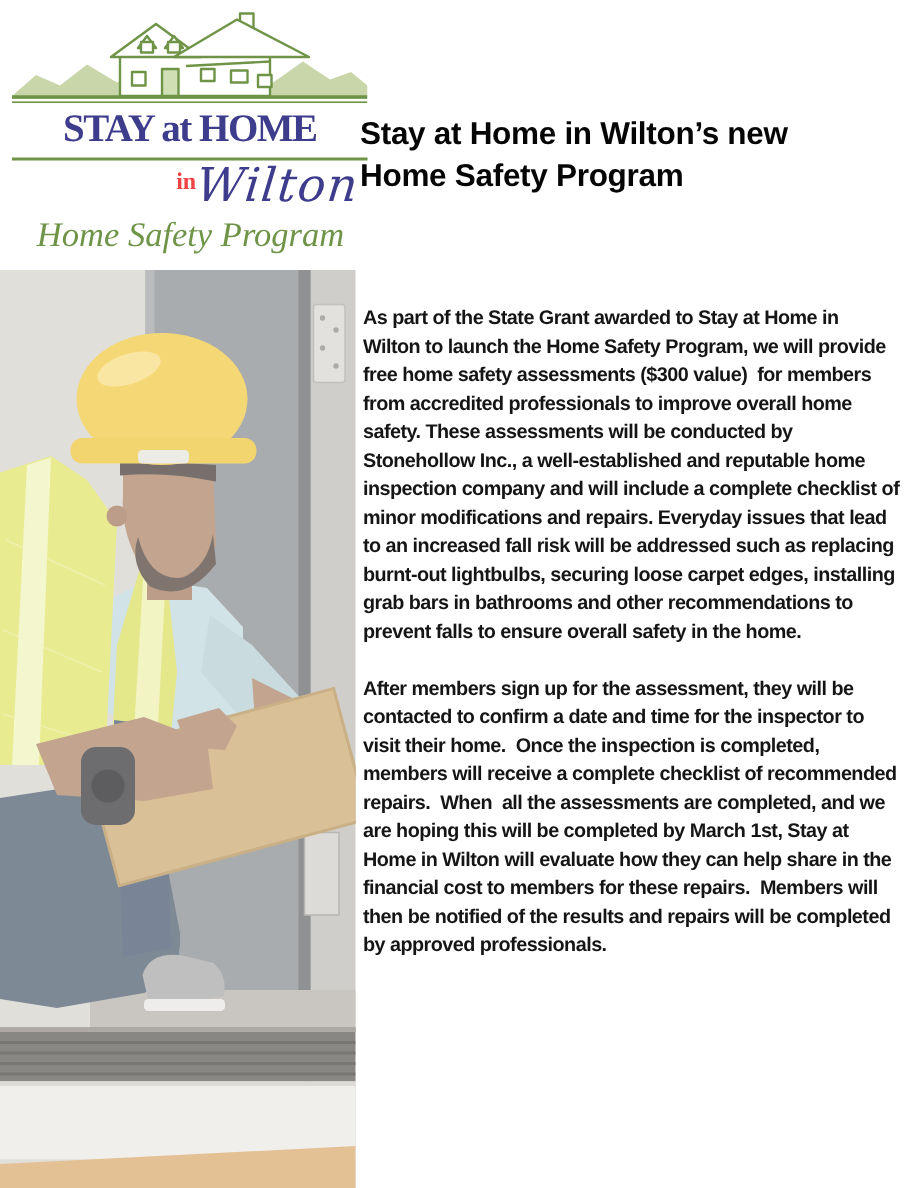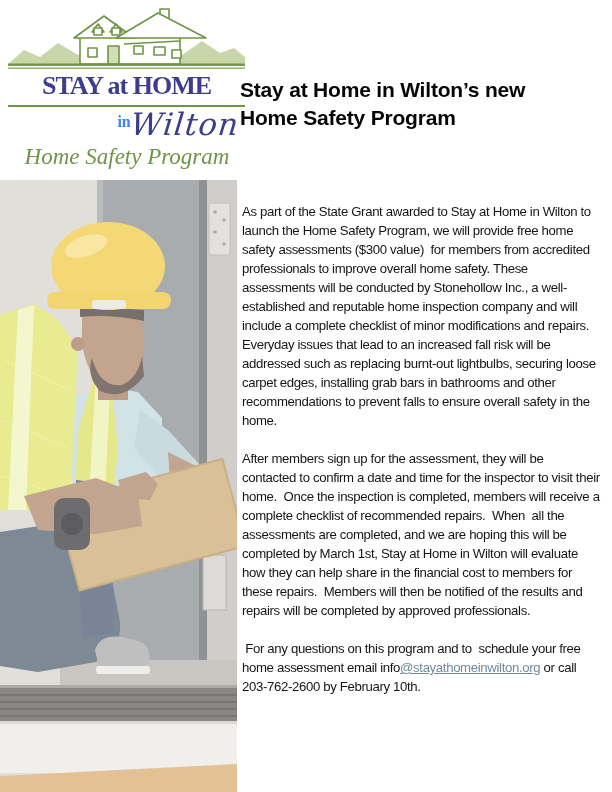--- a/index.html
+++ b/index.html
@@ -11,41 +11,41 @@
   .logo{position:absolute;left:8px;top:6px;width:237px;height:168px;}
   .logo-art{position:absolute;left:0;top:0;width:237px;height:64px;}
   .logo-name{
     position:absolute;left:0;top:64px;width:237px;text-align:center;
     font-family:Liberation Serif, serif;font-weight:bold;font-size:26px;line-height:32px;
     color:#3e3c8c;letter-spacing:-1px;white-space:nowrap;
   }
   .logo-underline{position:absolute;left:0;top:99px;width:237px;height:1.8px;background:#6f9447;}
   .logo-inwilton{position:absolute;right:6px;top:100px;white-space:nowrap;}
   .logo-in{
-    font-family:"Liberation Serif",serif;font-weight:bold;font-size:16px;color:#3b82f6;
+    font-family:"Liberation Serif",serif;font-weight:bold;font-size:16px;color:#ef4444;
     vertical-align:8px;
   }
   .logo-town{
     font-family:"DejaVu Serif",serif;font-style:italic;font-size:31px;color:#3e3c8c;
     display:inline-block;transform:skewX(-6deg);letter-spacing:1px;
   }
   .logo-tagline{
     position:absolute;left:-6px;top:138px;width:250px;text-align:center;
     font-family:"Liberation Serif",serif;font-style:italic;font-size:23px;color:#6f9447;
     white-space:nowrap;
   }
   
   .title{
     position:absolute;left:240px;top:76px;width:368px;text-align:left;
     font-weight:bold;font-size:21px;line-height:28px;color:#050505;letter-spacing:-0.2px;
   }
   
   .article{
     position:absolute;left:242px;top:202px;width:358px;
-    font-weight:normal;font-size:13.2px;line-height:19px;color:#151515;letter-spacing:-0.35px;
+    font-weight:bold;font-size:13.2px;line-height:19px;color:#151515;letter-spacing:-0.35px;
   }
   .article p{margin:0 0 19px 0;white-space:pre-wrap;}
   .email-link{color:#6f8a9d;text-decoration:underline;cursor:pointer;}
   
   .photo{position:absolute;left:0;top:180px;width:237px;height:612px;}
   .photo svg{display:block;}
 </style>
 </head>
 <body>
 
@@ -171,16 +171,15 @@
       <circle cx="72" cy="344" r="17" fill="#2e2d31"></circle>
       <circle cx="72" cy="344" r="11" fill="#17171a"></circle>
 
       <rect x="0" y="0" width="237" height="612" fill="#ffffff" opacity="0.30"></rect>
     </svg>
   </div>
 
   <div class="article">
     <p>As part of the State Grant awarded to Stay at Home in Wilton to launch the Home Safety Program, we will provide free home safety assessments ($300 value)  for members from accredited professionals to improve overall home safety. These assessments will be conducted by Stonehollow Inc., a well-established and reputable home inspection company and will include a complete checklist of minor modifications and repairs. Everyday issues that lead to an increased fall risk will be addressed such as replacing burnt-out lightbulbs, securing loose carpet edges, installing grab bars in bathrooms and other recommendations to prevent falls to ensure overall safety in the home.</p>
     <p>After members sign up for the assessment, they will be contacted to confirm a date and time for the inspector to visit their home.  Once the inspection is completed, members will receive a complete checklist of recommended repairs.  When  all the assessments are completed, and we are hoping this will be completed by March 1st, Stay at Home in Wilton will evaluate how they can help share in the financial cost to members for these repairs.  Members will then be notified of the results and repairs will be completed by approved professionals.</p>
-    <p><span> For any questions on this program and to  schedule your free home assessment email info</span><a class="email-link">@stayathomeinwilton.org</a><span> or call 203-762-2600 by February 10th.</span></p>
   </div>
 
 </div>
 
 </body></html>

